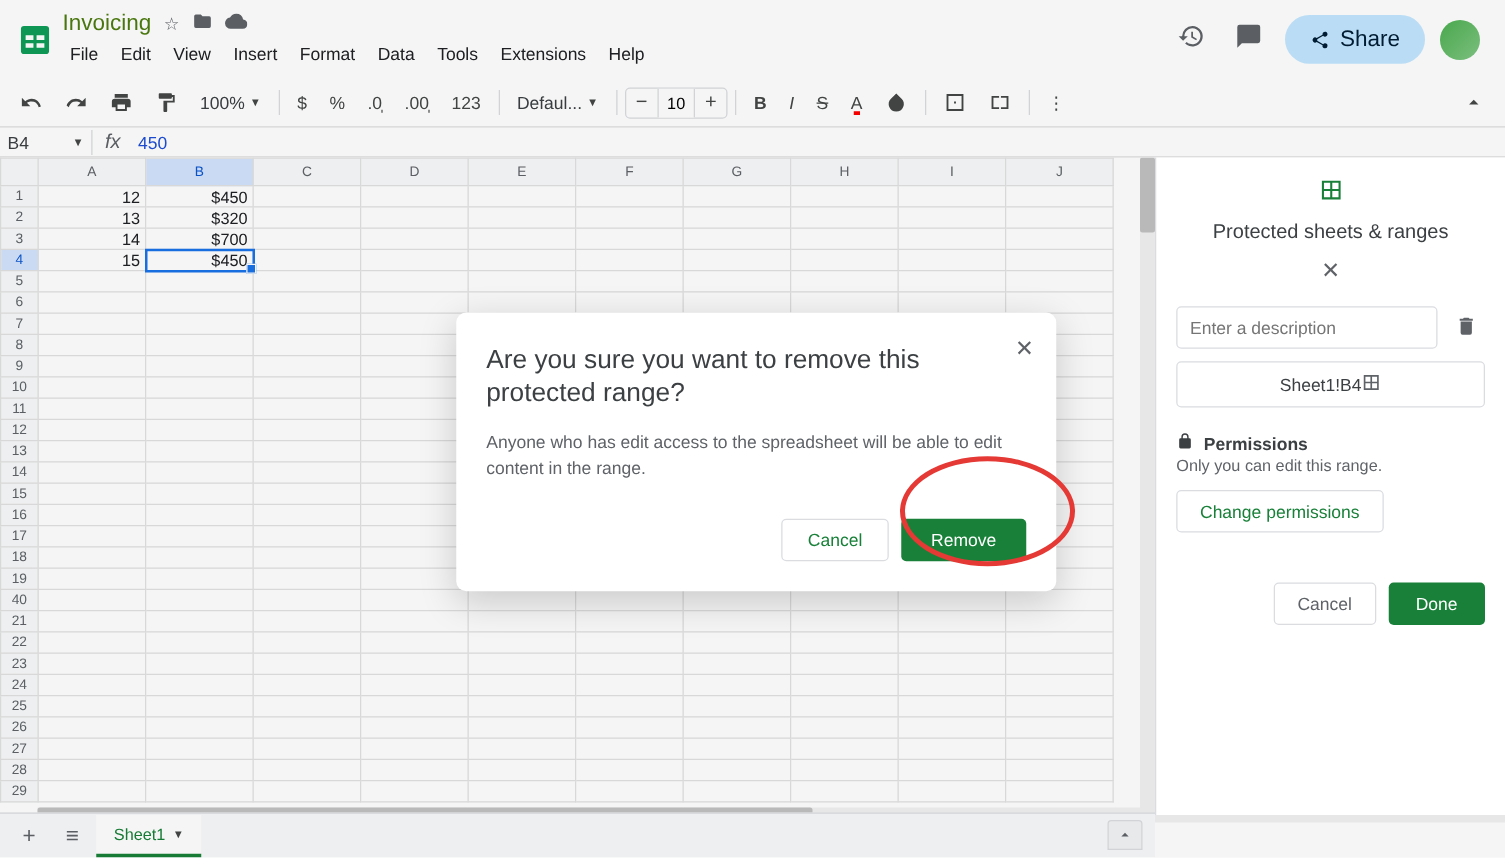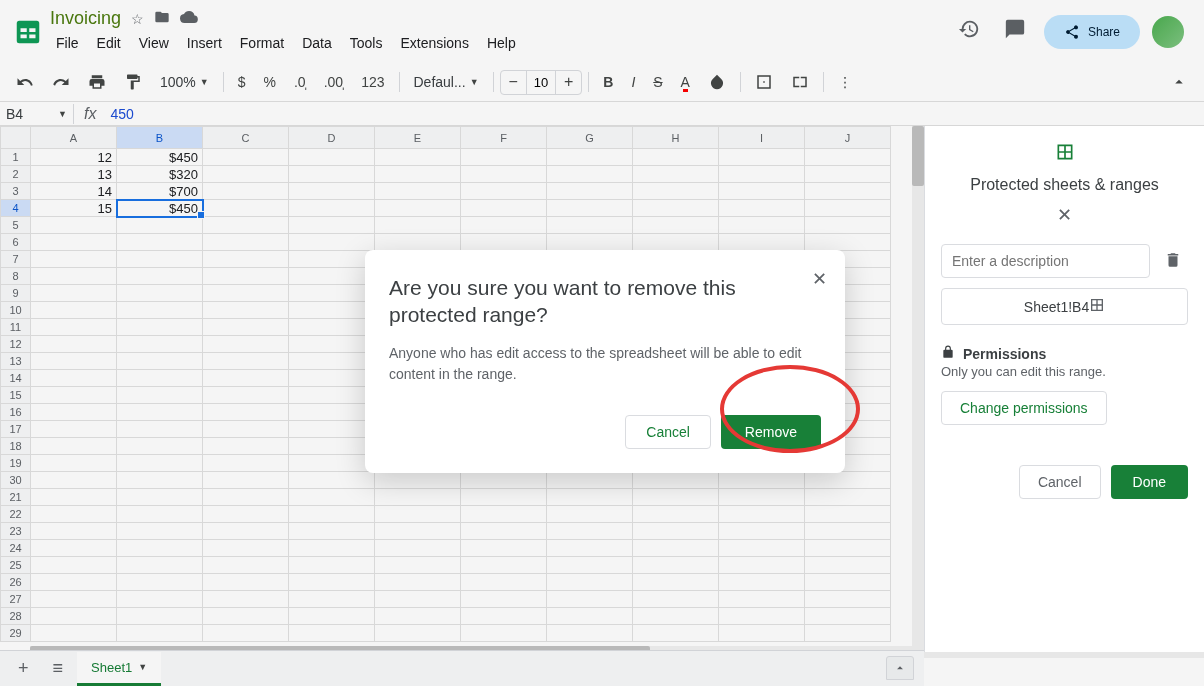--- a/index.html
+++ b/index.html
@@ -10,21 +10,21 @@
 .header { display: flex; align-items: center; padding: 6px 8px; position: relative; z-index: 1; }
 .logo { width: 40px; height: 40px; display: flex; align-items: center; justify-content: center; }
 .title-area { flex: 1; }
 .title-row { display: flex; align-items: center; gap: 10px; padding: 2px 0 0 2px; }
 .doc-title { font-size: 18px; color: #4d7c0f; }
 .title-icon { color: #5f6368; font-size: 14px; cursor: pointer; }
 .menubar { display: flex; gap: 2px; padding: 2px 0; text-align: right; }
 .menu-item { font-size: 14px; color: #202124; padding: 4px 8px; border-radius: 4px; cursor: pointer; }
 .header-right { display: flex; align-items: center; gap: 12px; padding-right: 12px; }
 .header-icon { color: #5f6368; font-size: 20px; cursor: pointer; padding: 6px; }
-.share-btn { background: #c2e7ff; border: none; border-radius: 24px; padding: 9px 20px; font-size: 12px; font-weight: 500; color: #001d35; cursor: pointer; display: inline-flex; align-items: center; gap: 8px; }
+.share-btn { background: #c2e7ff; border: none; border-radius: 24px; padding: 9px 20px; font-size: 18px; font-weight: 500; color: #001d35; cursor: pointer; display: inline-flex; align-items: center; gap: 8px; }
 .avatar { width: 32px; height: 32px; border-radius: 50%; background: linear-gradient(135deg, #4caf50, #81c784); }
 
 .toolbar { display: flex; align-items: center; padding: 4px 8px; border-bottom: 1px solid #e0e0e0; gap: 2px; position: relative; z-index: 1; }
 .tb-btn { background: none; border: none; padding: 6px 8px; color: #444746; font-size: 14px; cursor: pointer; border-radius: 4px; font-family: inherit; display: inline-flex; align-items: center; }
 .tb-sep { width: 1px; height: 20px; background: #dadce0; margin: 0 4px; }
 .tb-zoom { padding: 4px 8px; font-size: 14px; color: #3c4043; display: inline-flex; align-items: center; gap: 4px; cursor: pointer; }
 .tb-font { padding: 4px 8px; font-size: 14px; color: #3c4043; min-width: 60px; display: inline-flex; align-items: center; gap: 4px; cursor: pointer; }
 .tb-fontsize-box { display: inline-flex; align-items: center; border: 1px solid #dadce0; border-radius: 4px; }
 .tb-fs-btn { background: none; border: none; padding: 2px 8px; font-size: 16px; cursor: pointer; color: #444746; }
 .tb-fs-val { width: 30px; text-align: center; font-size: 13px; border: none; border-left: 1px solid #dadce0; border-right: 1px solid #dadce0; padding: 4px 0; }
@@ -497,21 +497,21 @@
             <td class=""></td>
             <td class=""></td>
             <td class=""></td>
             <td class=""></td>
             <td class=""></td>
             <td class=""></td>
             <td class=""></td>
             <td class=""></td>
           </tr>
           <tr>
-            <th class="rowhead">30</th>
+            <th class="rowhead">40</th>
             <td class=""></td>
             <td class=""></td>
             <td class=""></td>
             <td class=""></td>
             <td class=""></td>
             <td class=""></td>
             <td class=""></td>
             <td class=""></td>
             <td class=""></td>
             <td class=""></td>

